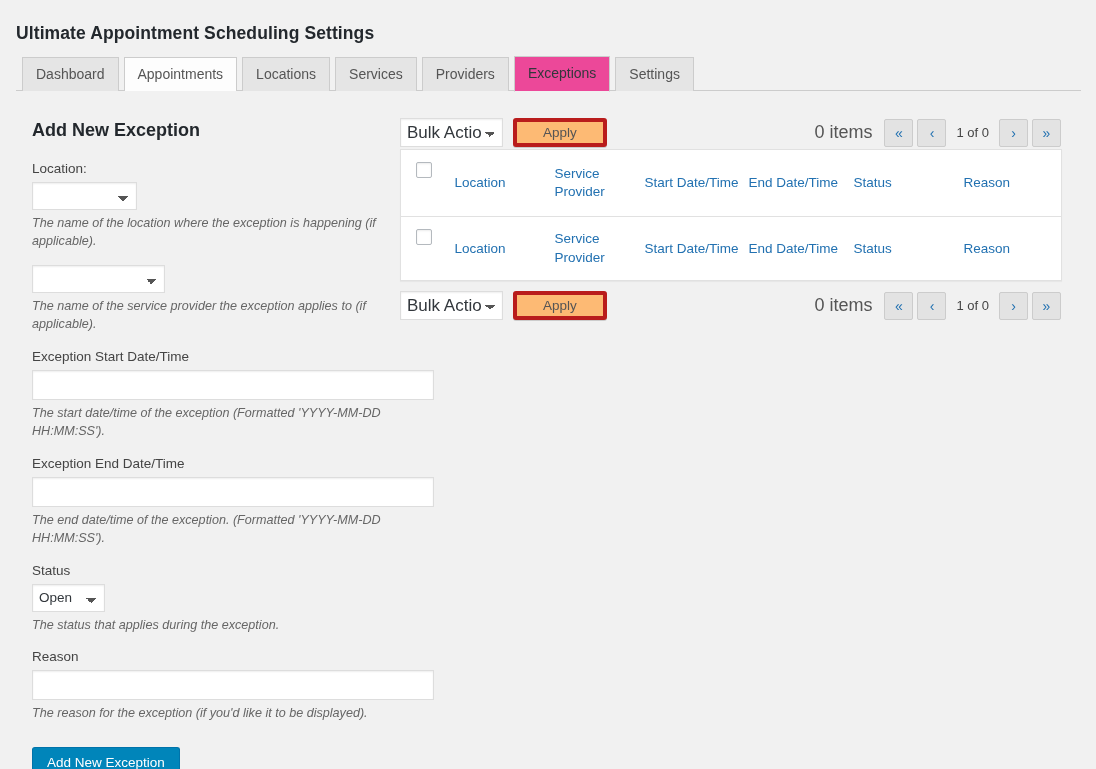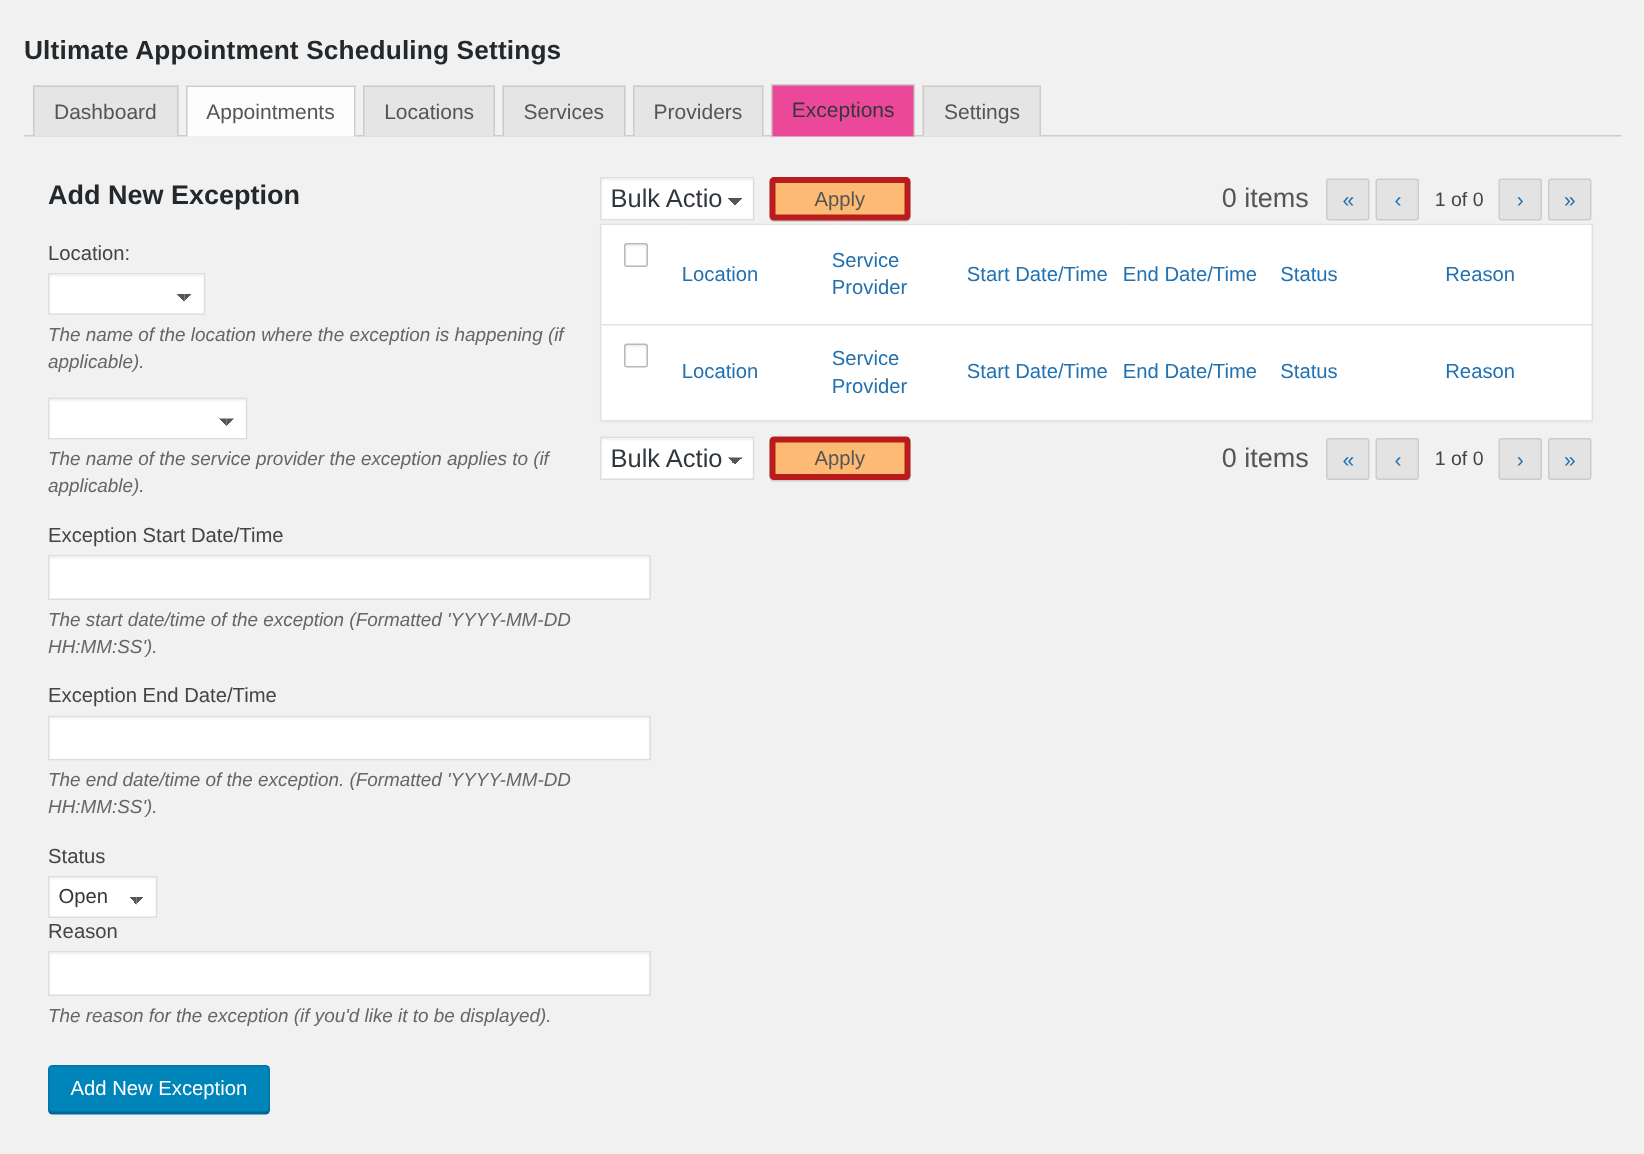--- a/index.html
+++ b/index.html
@@ -328,20 +328,21 @@
     <div class="field-desc">The start date/time of the exception (Formatted 'YYYY-MM-DD HH:MM:SS').</div>
 
     <label class="field-label">Exception End Date/Time</label>
     <input class="wp-text" type="text" value="" style="">
     <div class="field-desc">The end date/time of the exception. (Formatted 'YYYY-MM-DD HH:MM:SS').</div>
 
     <label class="field-label">Status</label>
     <select class="wp-select sel-status">
       <option>Open</option>
     </select>
+    <div class="field-desc">The status that applies during the exception.</div>
 
     <label class="field-label">Reason</label>
     <input class="wp-text" type="text" value="" style="">
     <div class="field-desc">The reason for the exception (if you'd like it to be displayed).</div>
 
     <button type="button" class="button-primary">Add New Exception</button>
   </form>
 
   <div class="table-col">
 

